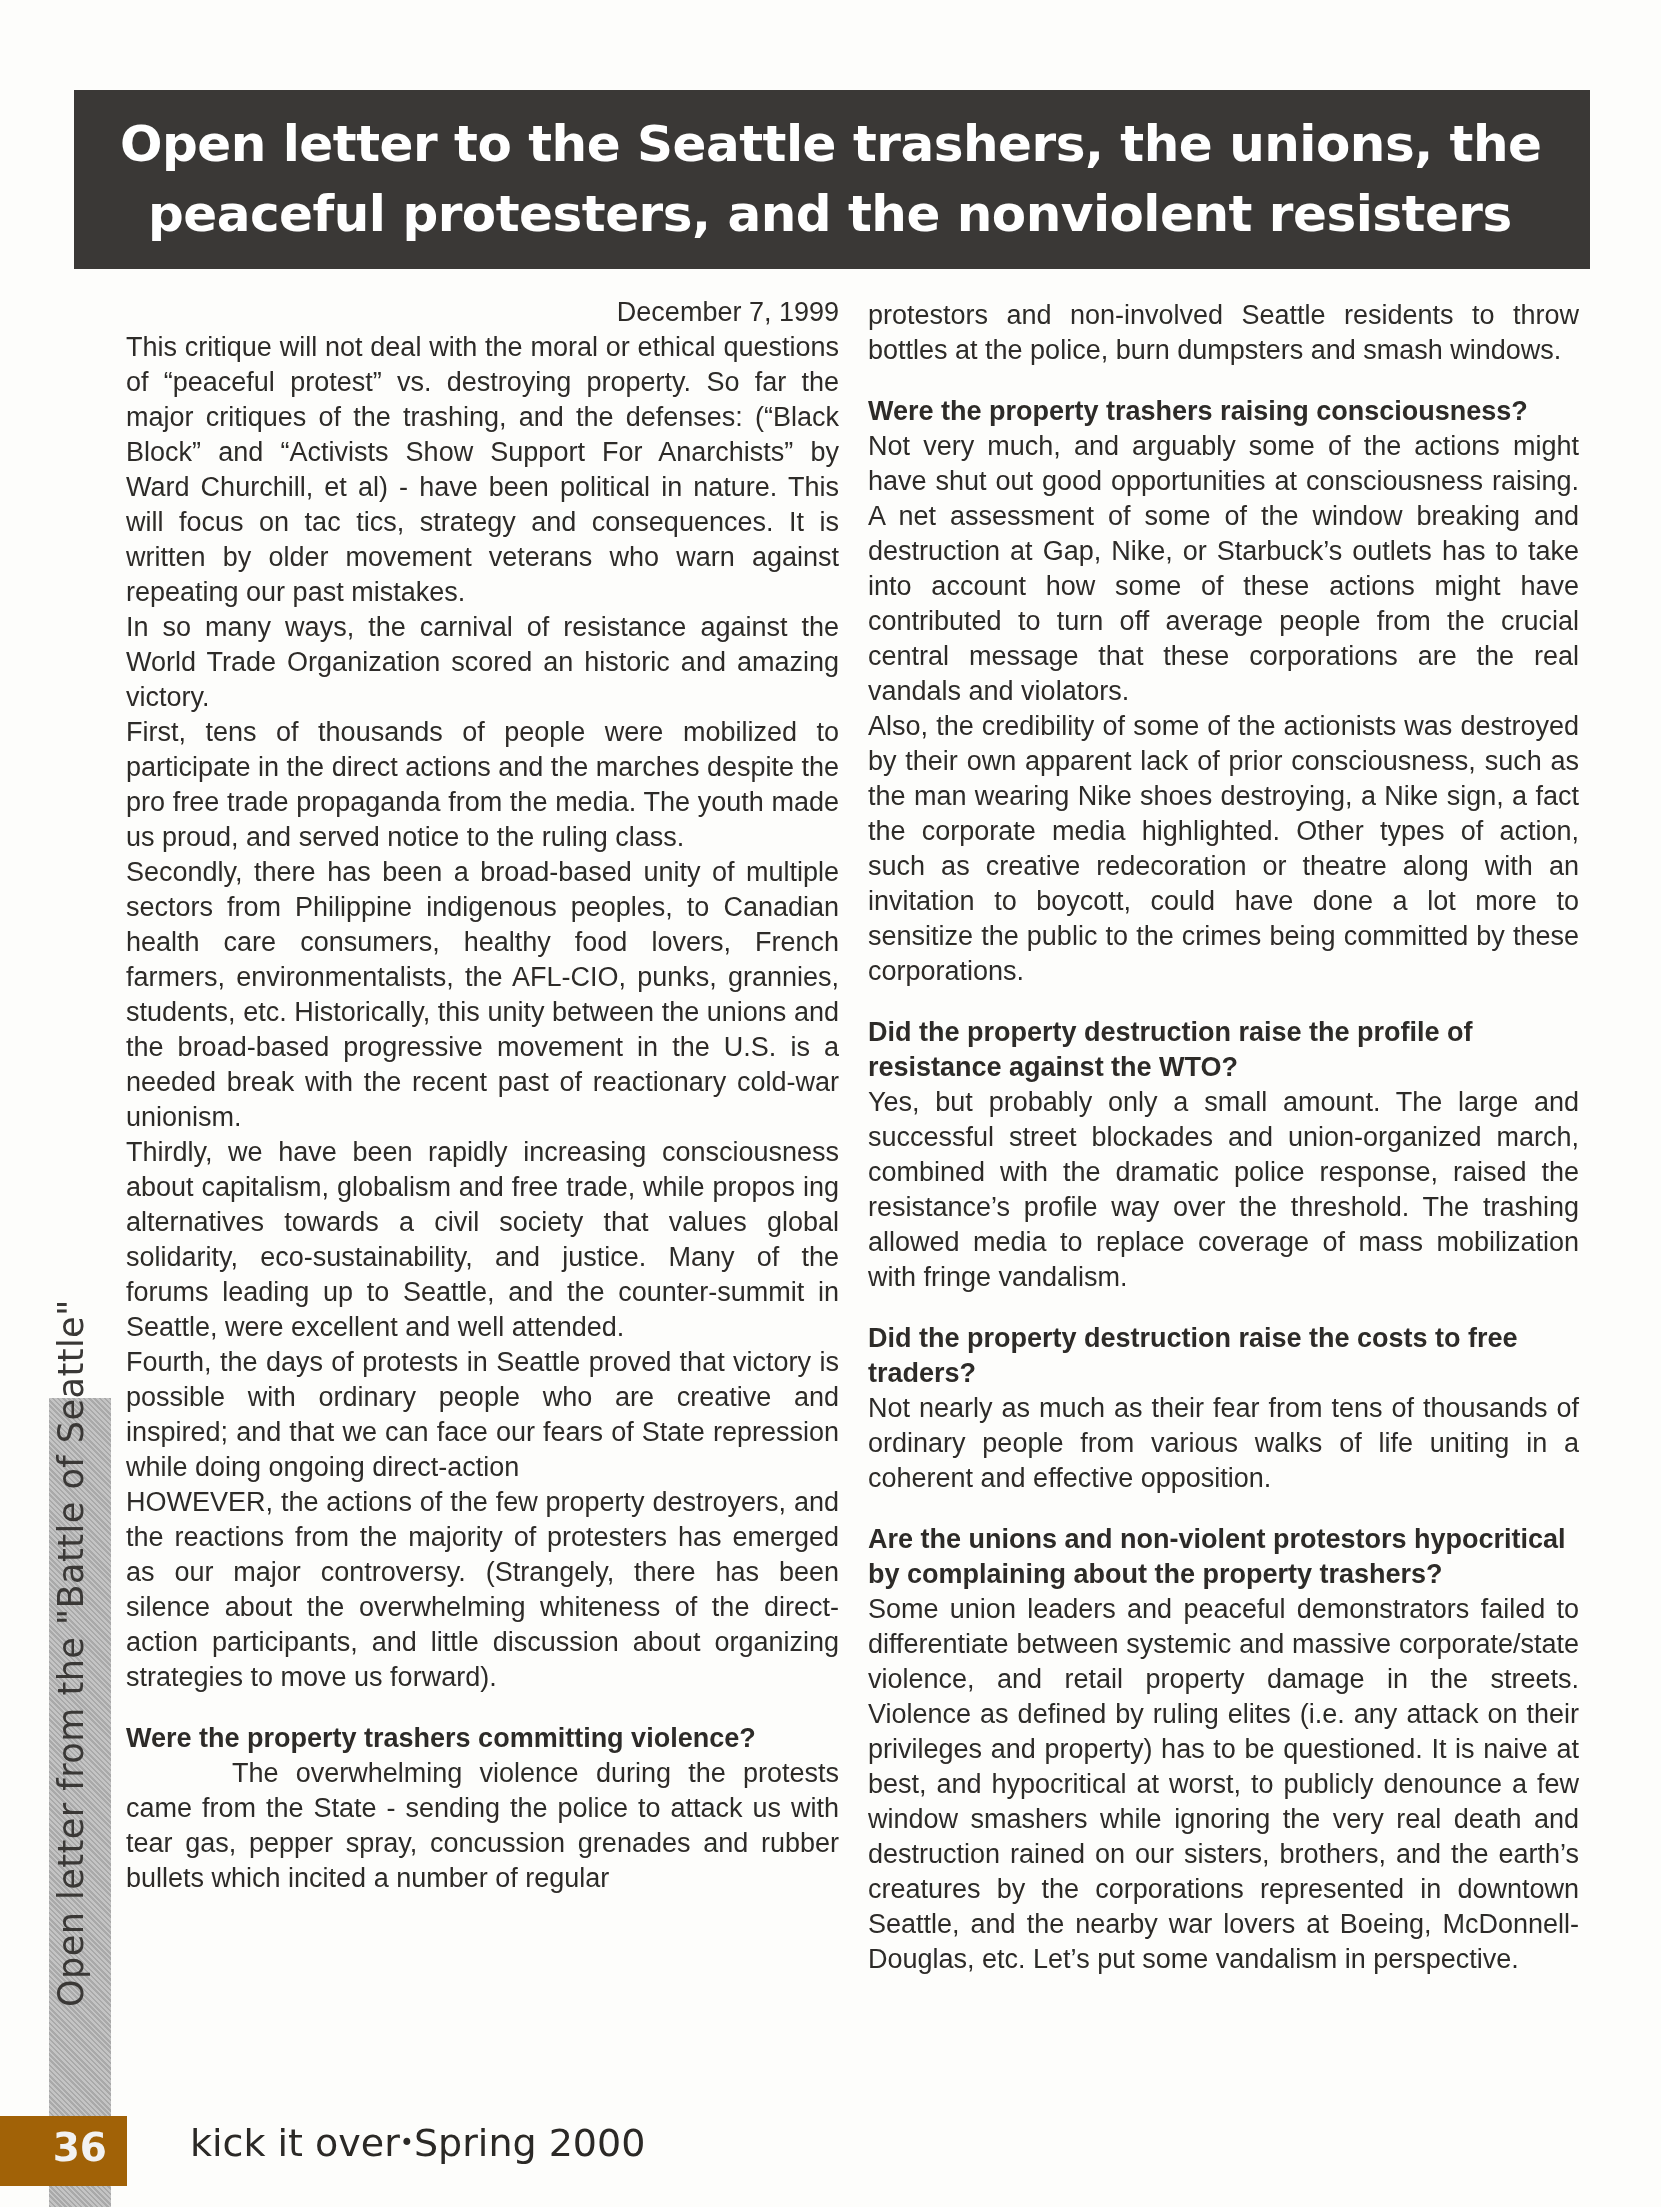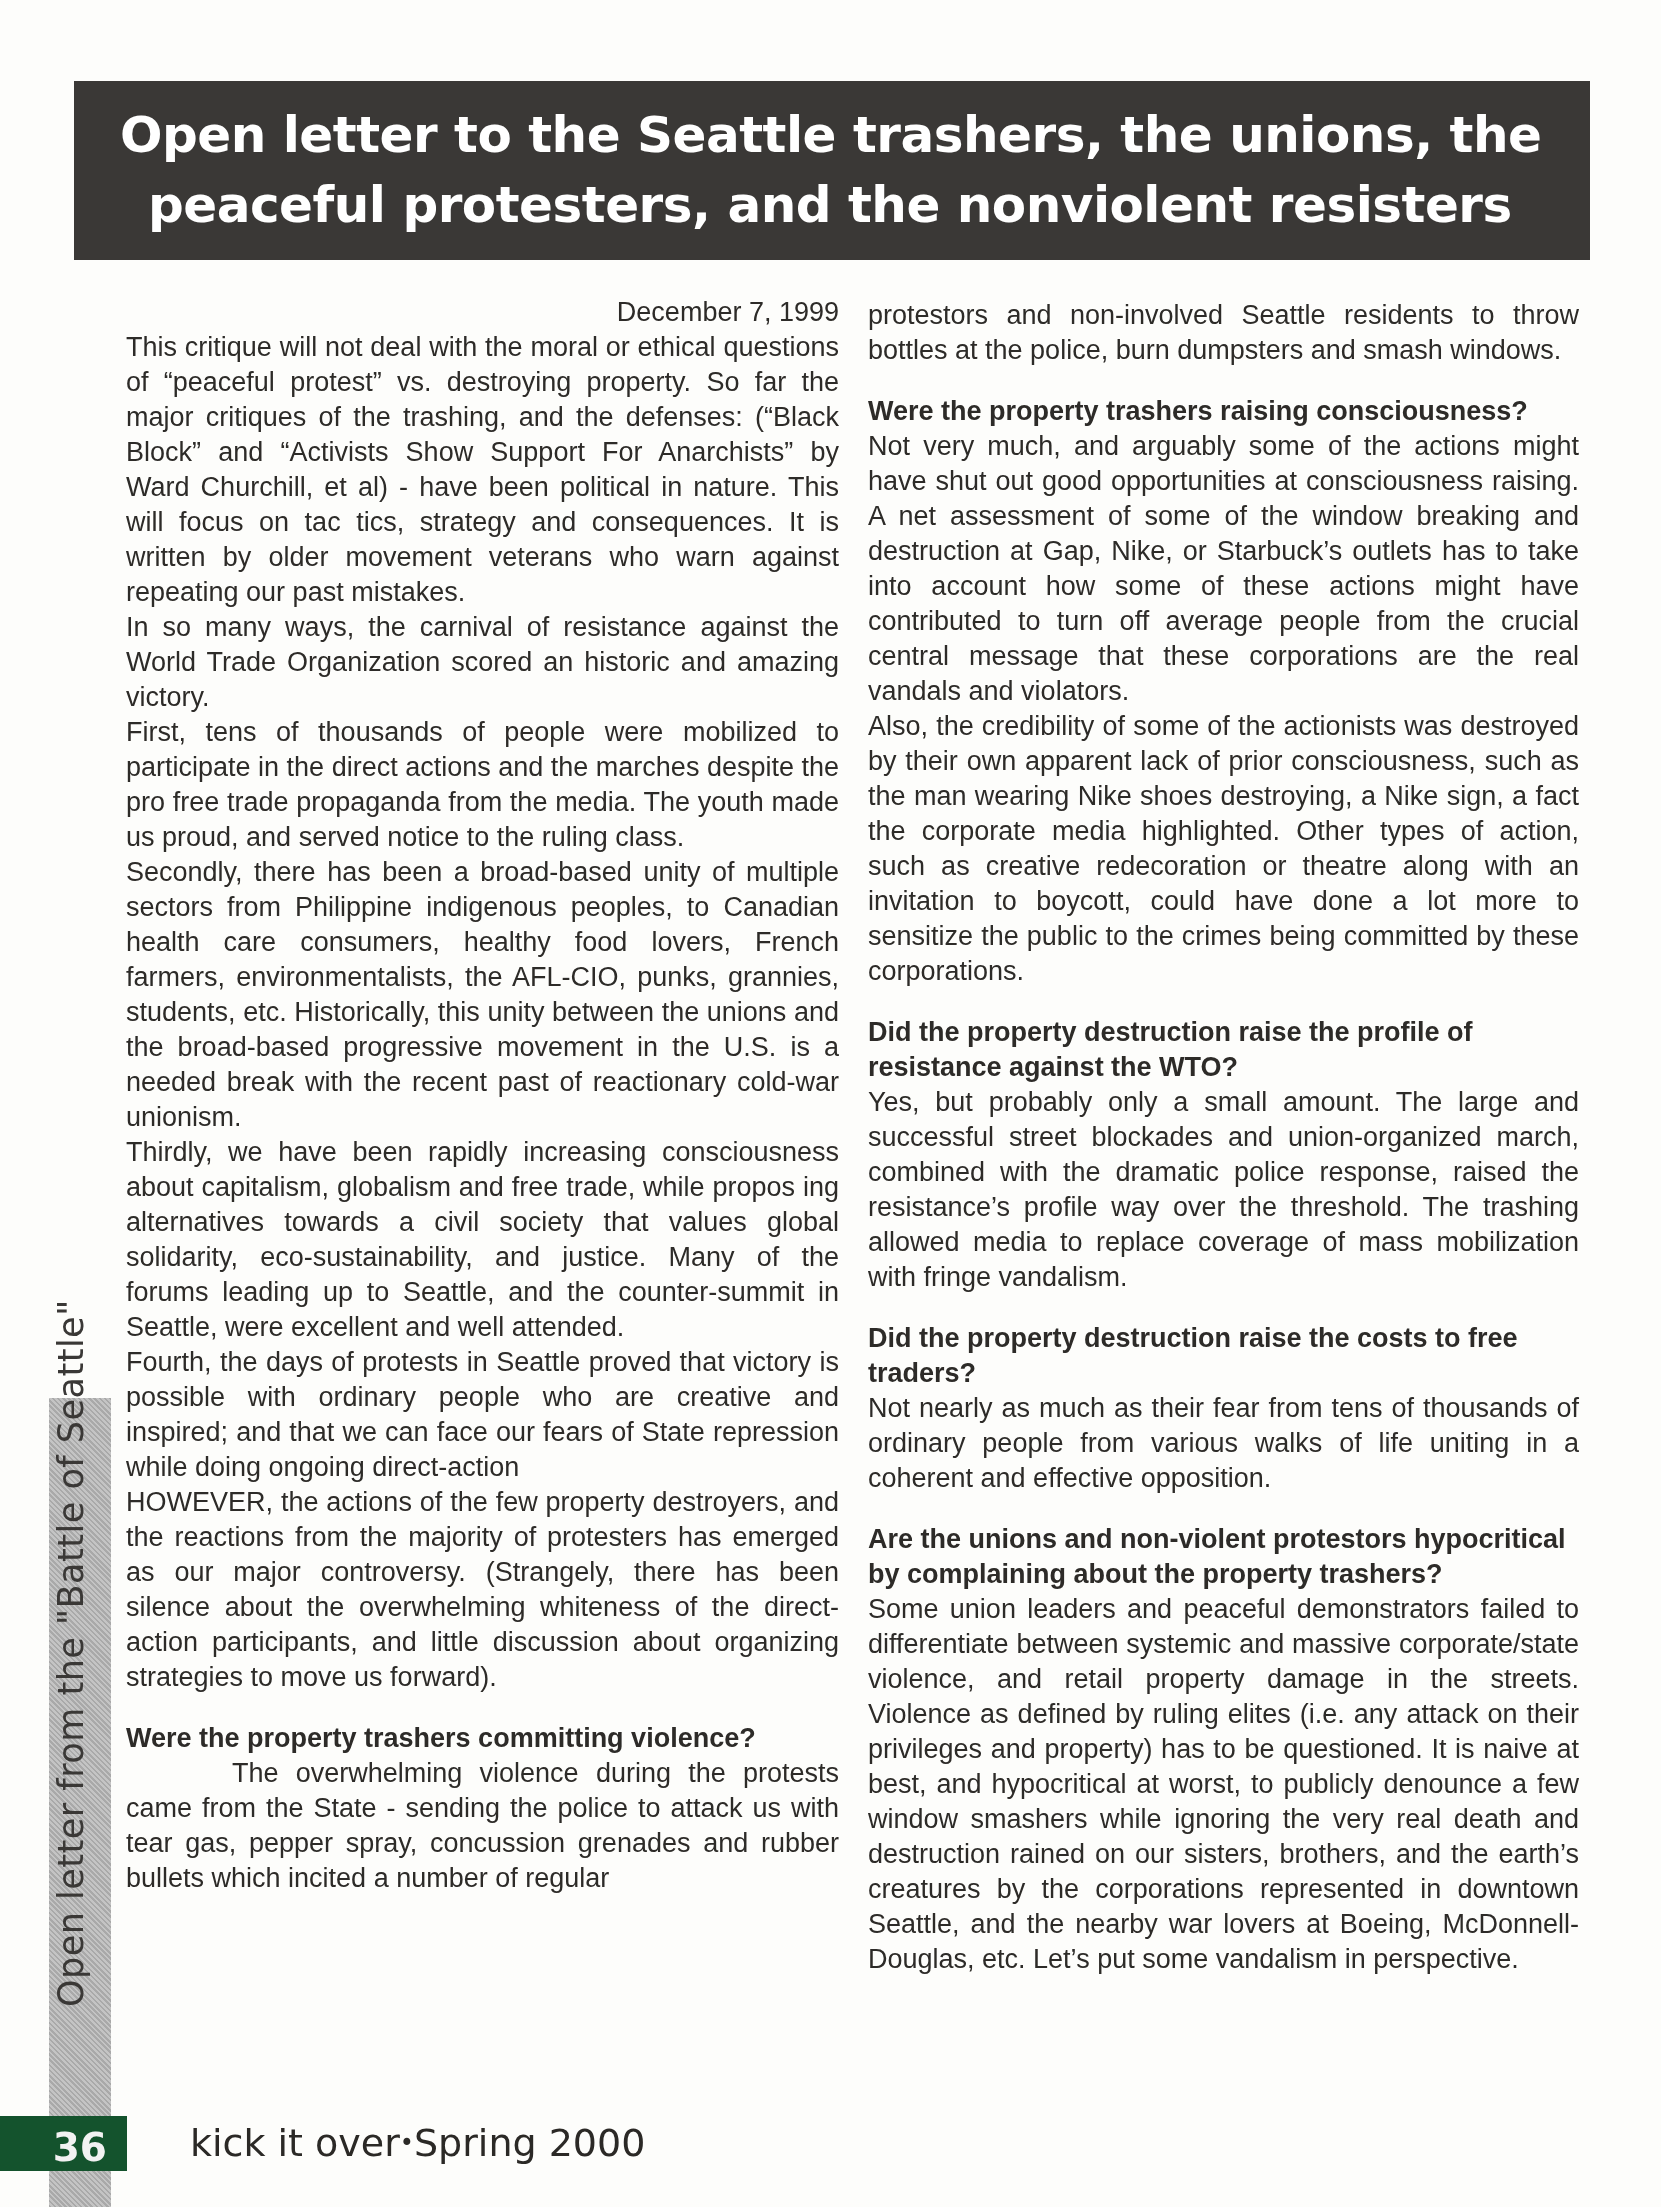--- a/index.html
+++ b/index.html
@@ -3,21 +3,21 @@
 <meta charset="utf-8">
 <style>
   html, body { margin: 0; padding: 0; }
   body {
     width: 1661px; height: 2208px; position: relative; overflow: hidden;
     background: #fdfdfb;
     font-family: "Liberation Sans", "DejaVu Sans", sans-serif;
     color: #2b2926;
   }
   .title-bar {
-    position: absolute; left: 74px; top: 81px; width: 1516px; height: 179px;
+    position: absolute; left: 74px; top: 90px; width: 1516px; height: 179px;
     background: #3a3836;
     box-sizing: border-box;
     padding: 18.5px 0 0 0;
   }
   .title-line {
     display: block; color: #ffffff; font-weight: bold;
     font-family: "DejaVu Sans", sans-serif;
     font-size: 50px; line-height: 70px; white-space: nowrap;
     letter-spacing: -0.5px;
   }
@@ -41,22 +41,22 @@
     background: repeating-linear-gradient(45deg, #a9a9a9 0 1.8px, #c4c4c4 1.8px 3.7px);
   }
   .side-label {
     position: absolute; left: 51px; top: 2007px;
     transform-origin: 0 0; transform: rotate(-90deg);
     white-space: nowrap; font-size: 35px; color: #3a3836;
     font-family: "DejaVu Sans", sans-serif; letter-spacing: 0.5px;
   }
 
   .page-number-block {
-    position: absolute; left: 0; top: 2116px; width: 127px; height: 55px;
-    background: #14532d;
+    position: absolute; left: 0; top: 2116px; width: 127px; height: 70px;
+    background: #a16207;
   }
   .page-number {
     position: absolute; right: 20px; top: 9.2px; color: #f2f2f2;
     font-size: 39px; font-weight: bold; font-family: "DejaVu Sans", sans-serif;
   }
   .footer-title {
     position: absolute; left: 146px; top: 2121px;
     font-size: 38px; color: #2b2926; white-space: nowrap;
     font-family: "DejaVu Sans", sans-serif;
     margin-left: 44px;

